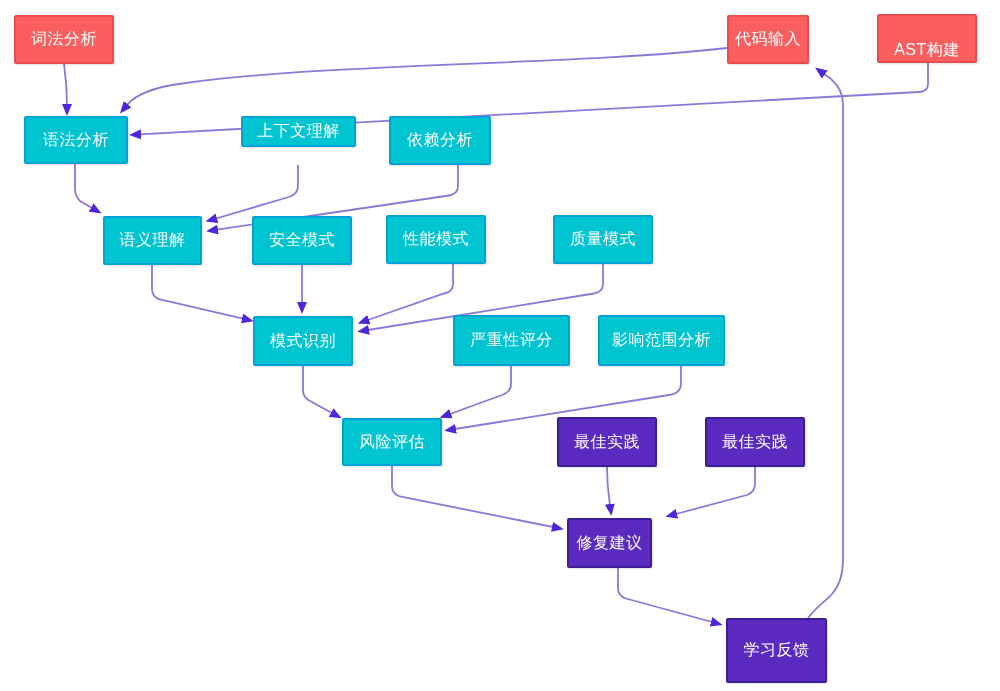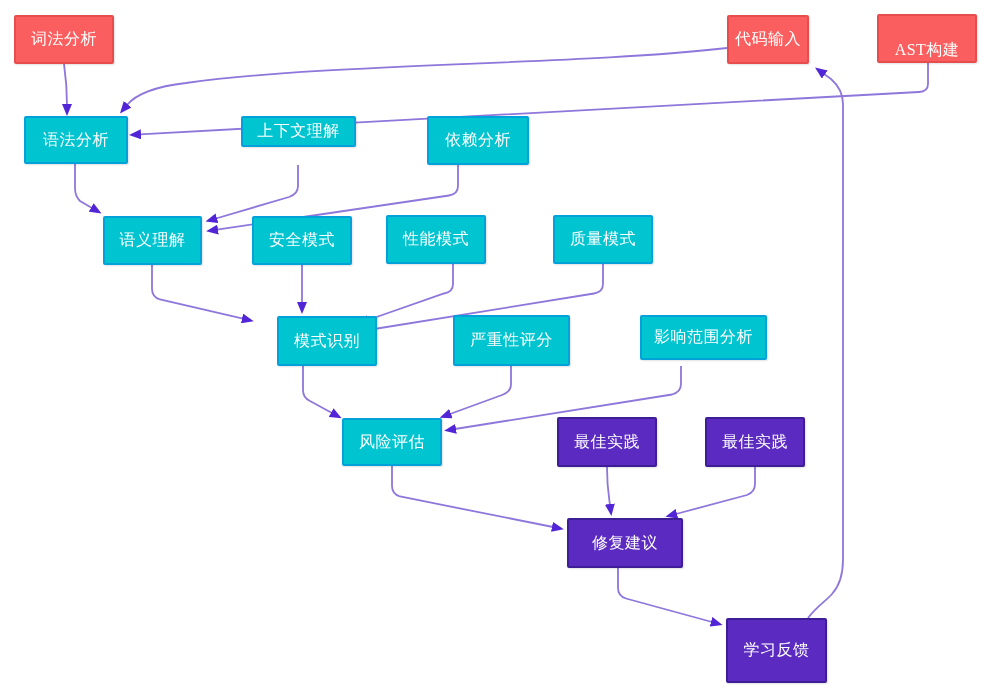--- a/index.html
+++ b/index.html
@@ -1,20 +1,20 @@
 <!DOCTYPE html>
 <html style="--input-fill: #fb5e5e; --input-border: #e84d4d; --process-fill: #00c4d0; --process-border: #00a2d9; --output-fill: #5b2ac1; --output-border: #3d1e96; --edge-line: #8f76db; --label-color: #ffffff;"><head>
 <meta charset="utf-8">
 <style>
   html,body{margin:0;padding:0;background:#ffffff;}
   .canvas{
     position:relative;
     width:1000px;height:691px;
     background:#ffffff;
-    font-family:Liberation Serif, serif;
+    font-family:Liberation Sans, sans-serif;
     overflow:hidden;
   }
   .canvas svg.edge-layer{position:absolute;left:0;top:0;z-index:1;}
   .edge-layer path.edge{fill:none;stroke:var(--edge-line,#8f76db);stroke-width:1.8;}
   .node{
     position:absolute;z-index:2;
     display:flex;align-items:center;justify-content:center;
     box-sizing:border-box;
     border:2px solid #000;border-radius:2px;
     color:var(--label-color,#ffffff);
@@ -64,52 +64,52 @@
   </div>
     <div class="node input" style="left: 877px; top: 14px; width: 100px; height: 49px; align-items: flex-end;">
     <span class="node-label">AST构建</span>
   </div>
     <div class="node process" style="left: 24px; top: 116px; width: 104px; height: 48px;">
     <span class="node-label">语法分析</span>
   </div>
     <div class="node process" style="left: 241px; top: 116px; width: 115px; height: 31px;">
     <span class="node-label">上下文理解</span>
   </div>
-    <div class="node process" style="left: 427px; top: 116px; width: 102px; height: 49px;">
+    <div class="node process" style="left: 389px; top: 116px; width: 102px; height: 49px;">
     <span class="node-label">依赖分析</span>
   </div>
     <div class="node process" style="left: 103px; top: 216px; width: 99px; height: 49px;">
     <span class="node-label">语义理解</span>
   </div>
     <div class="node process" style="left: 252px; top: 216px; width: 100px; height: 49px;">
     <span class="node-label">安全模式</span>
   </div>
     <div class="node process" style="left: 386px; top: 215px; width: 100px; height: 49px;">
     <span class="node-label">性能模式</span>
   </div>
     <div class="node process" style="left: 553px; top: 215px; width: 100px; height: 49px;">
     <span class="node-label">质量模式</span>
   </div>
-    <div class="node process" style="left: 253px; top: 316px; width: 100px; height: 50px; margin-left: 24px;">
+    <div class="node process" style="left: 253px; top: 316px; width: 100px; height: 50px;">
     <span class="node-label">模式识别</span>
   </div>
     <div class="node process" style="left: 453px; top: 315px; width: 117px; height: 51px;">
     <span class="node-label">严重性评分</span>
   </div>
-    <div class="node process" style="left: 640px; top: 315px; width: 127px; height: 45px;">
+    <div class="node process" style="left: 598px; top: 315px; width: 127px; height: 51px;">
     <span class="node-label">影响范围分析</span>
   </div>
     <div class="node process" style="left: 342px; top: 418px; width: 100px; height: 48px;">
     <span class="node-label">风险评估</span>
   </div>
     <div class="node output" style="left: 557px; top: 417px; width: 100px; height: 50px;">
     <span class="node-label">最佳实践</span>
   </div>
     <div class="node output" style="left: 705px; top: 417px; width: 100px; height: 50px;">
     <span class="node-label">最佳实践</span>
   </div>
-    <div class="node output" style="left: 567px; top: 518px; width: 116px; height: 50px;">
+    <div class="node output" style="left: 567px; top: 518px; width: 85px; height: 50px;">
     <span class="node-label">修复建议</span>
   </div>
     <div class="node output" style="left: 726px; top: 618px; width: 101px; height: 65px;">
     <span class="node-label">学习反馈</span>
   </div>
   </div>
 
 </body></html>

